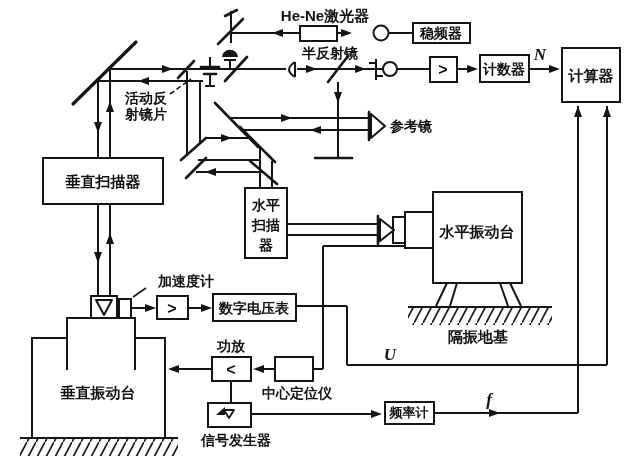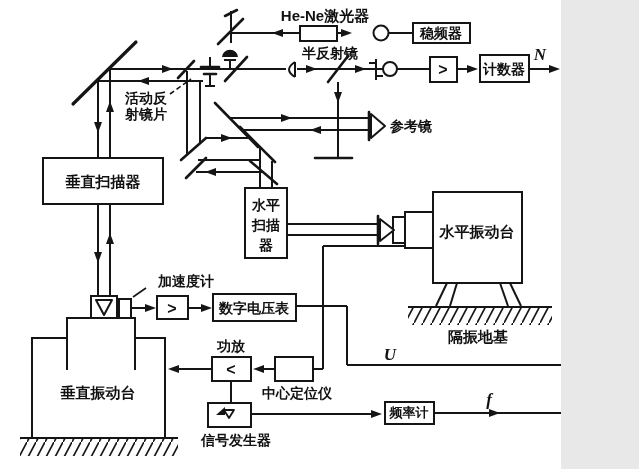--- a/index.html
+++ b/index.html
@@ -1,16 +1,16 @@
 <!DOCTYPE html>
 <html><head>
 <meta charset="utf-8">
 <style>
   html,body{margin:0;padding:0;background:#e8e8e8;}
-  .canvas{position:relative;width:561px;height:469px;background:#ffffff;overflow:hidden;
+  .canvas{position:relative;width:639px;height:469px;background:#ffffff;overflow:hidden;
           font-family:"Liberation Sans","DejaVu Sans",sans-serif;}
   svg{position:absolute;left:0;top:0;}
   .ln{stroke:#151515;stroke-width:2;fill:none;}
   .thin{stroke:#151515;stroke-width:1.6;fill:none;}
   .mir{stroke:#151515;stroke-width:2.6;fill:none;stroke-linecap:round;}
   .big{stroke:#151515;stroke-width:3.2;fill:none;stroke-linecap:round;}
   .dash{stroke:#151515;stroke-width:1.6;fill:none;stroke-dasharray:5 3;}
   .box{fill:#ffffff;stroke:#151515;stroke-width:2;}
   .wtri{fill:#ffffff;stroke:#151515;stroke-width:2;stroke-linejoin:round;}
   .ah{fill:#151515;stroke:none;}

